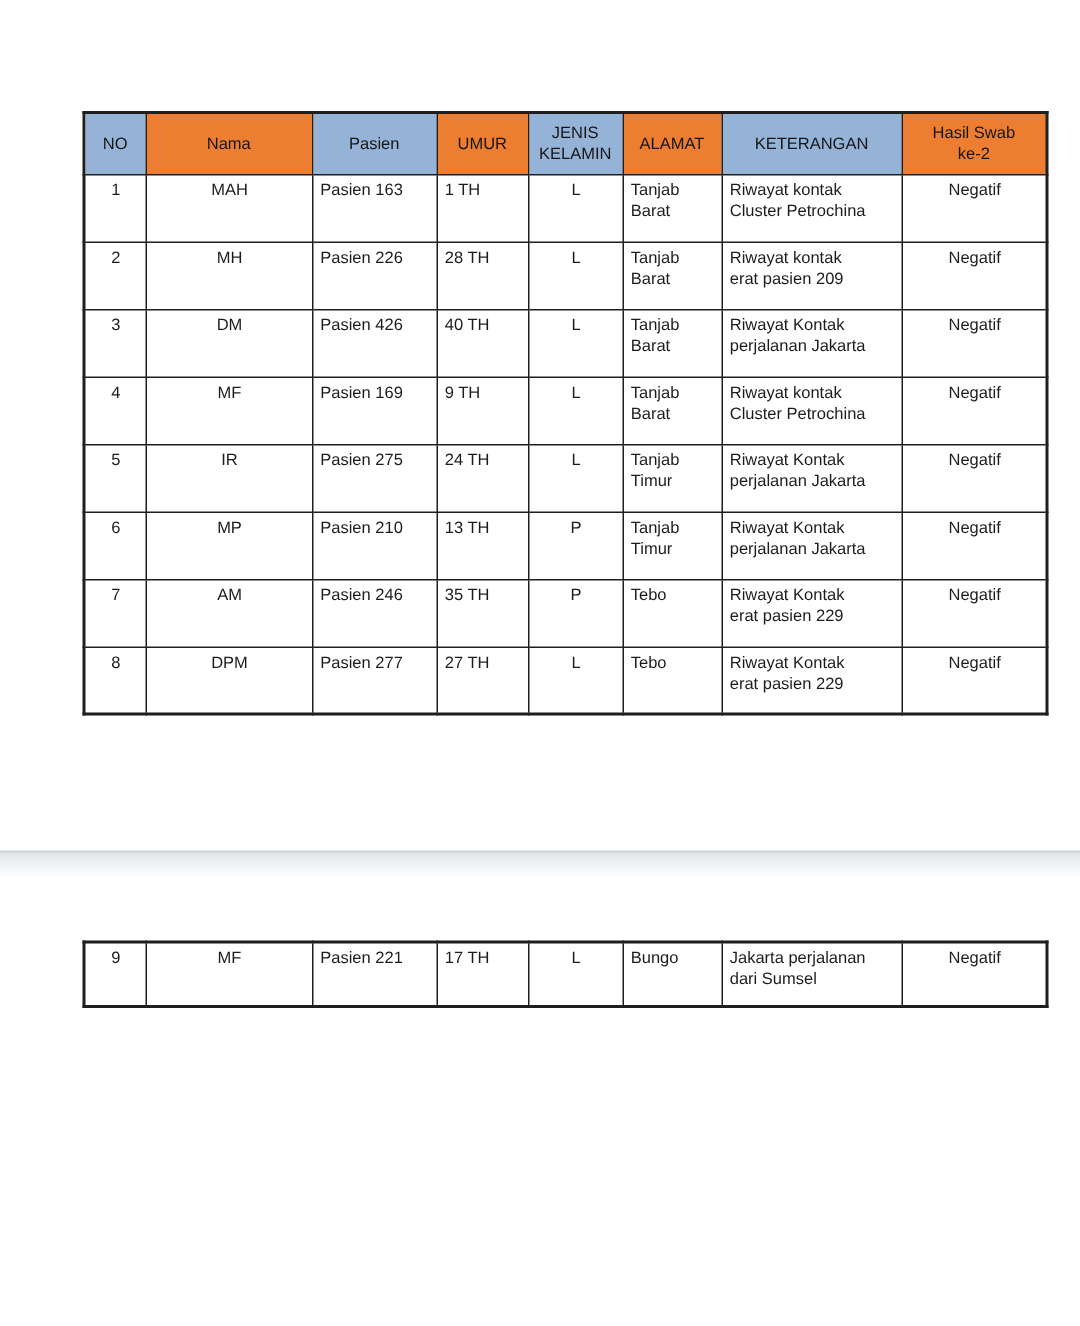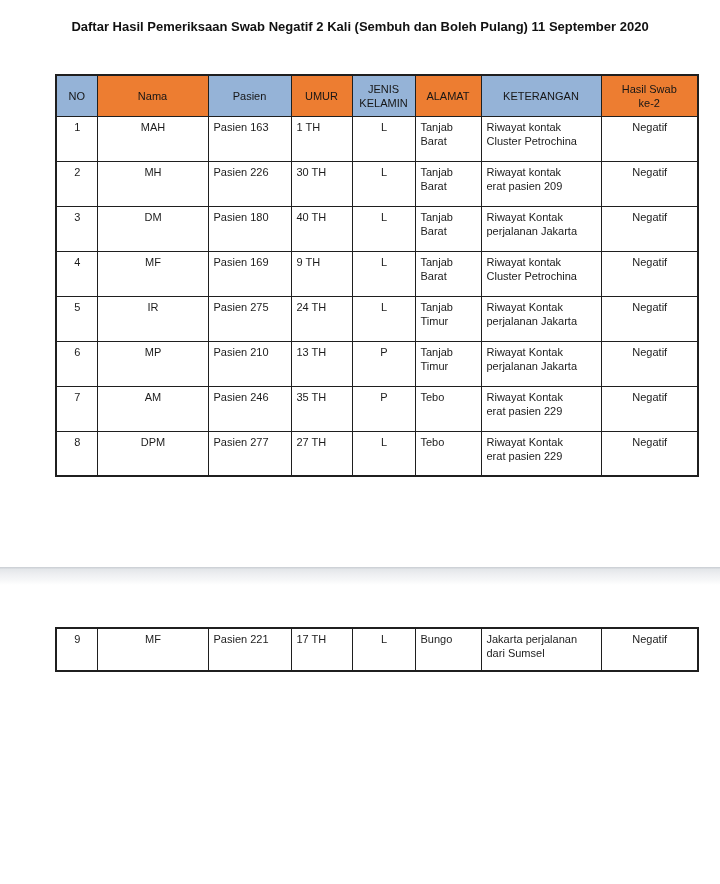--- a/index.html
+++ b/index.html
@@ -72,21 +72,20 @@
       #edeef1 38%,
       #f6f7f8 72%,
       #ffffff 100%);
   }
 </style>
 </head>
 <body>
 
 <div class="page">
 
-  <div class="doc-title">Daftar Hasil Pemeriksaan Swab Negatif 2 Kali (Sembuh dan Boleh Pulang) 11 September 2020</div>
 
   <table class="swab-table t1">
     <colgroup>
         <col style="width: 41px;">
         <col style="width: 111px;">
         <col style="width: 83px;">
         <col style="width: 61px;">
         <col style="width: 63px;">
         <col style="width: 66px;">
         <col style="width: 120px;">
@@ -116,32 +115,32 @@
           <td class="c5">Tanjab
 Barat</td>
           <td class="c6">Riwayat kontak
 Cluster Petrochina</td>
           <td class="c7">Negatif</td>
         </tr>
         <tr>
           <td class="c0">2</td>
           <td class="c1">MH</td>
           <td class="c2">Pasien 226</td>
-          <td class="c3">30 TH</td>
+          <td class="c3">28 TH</td>
           <td class="c4">L</td>
           <td class="c5">Tanjab
 Barat</td>
           <td class="c6">Riwayat kontak
 erat pasien 209</td>
           <td class="c7">Negatif</td>
         </tr>
         <tr>
           <td class="c0">3</td>
           <td class="c1">DM</td>
-          <td class="c2">Pasien 180</td>
+          <td class="c2">Pasien 426</td>
           <td class="c3">40 TH</td>
           <td class="c4">L</td>
           <td class="c5">Tanjab
 Barat</td>
           <td class="c6">Riwayat Kontak
 perjalanan Jakarta</td>
           <td class="c7">Negatif</td>
         </tr>
         <tr>
           <td class="c0">4</td>

